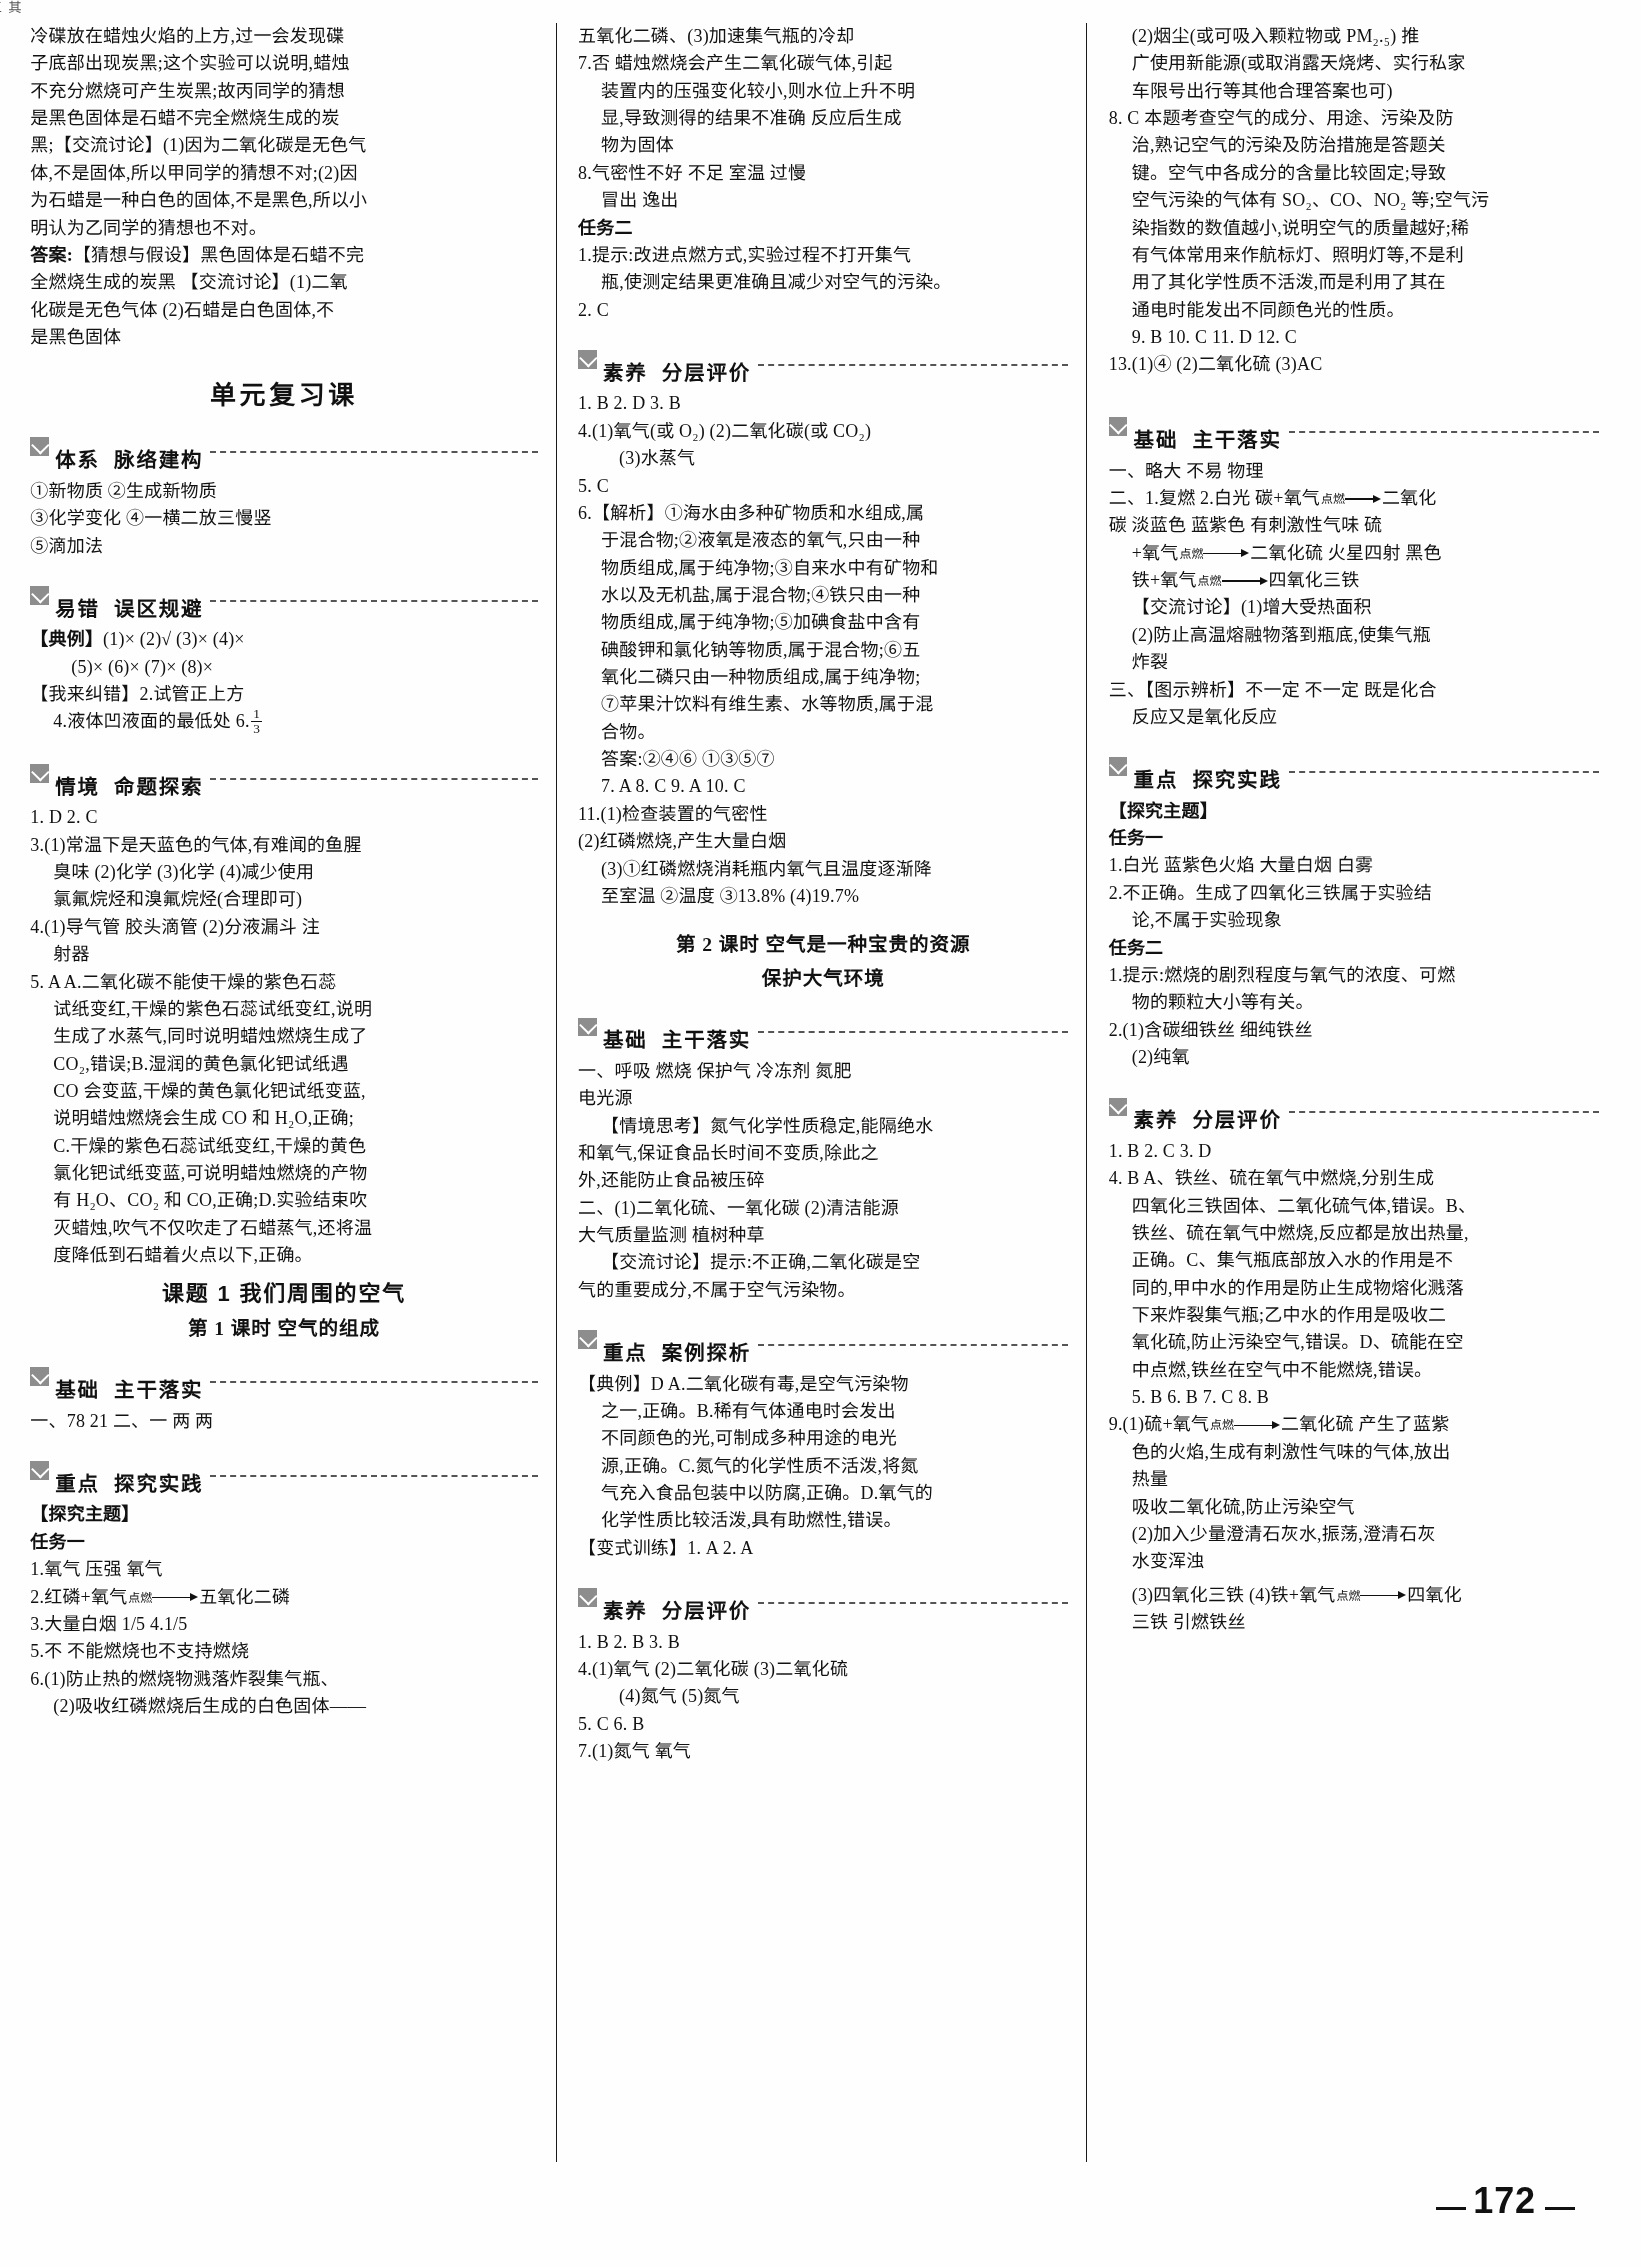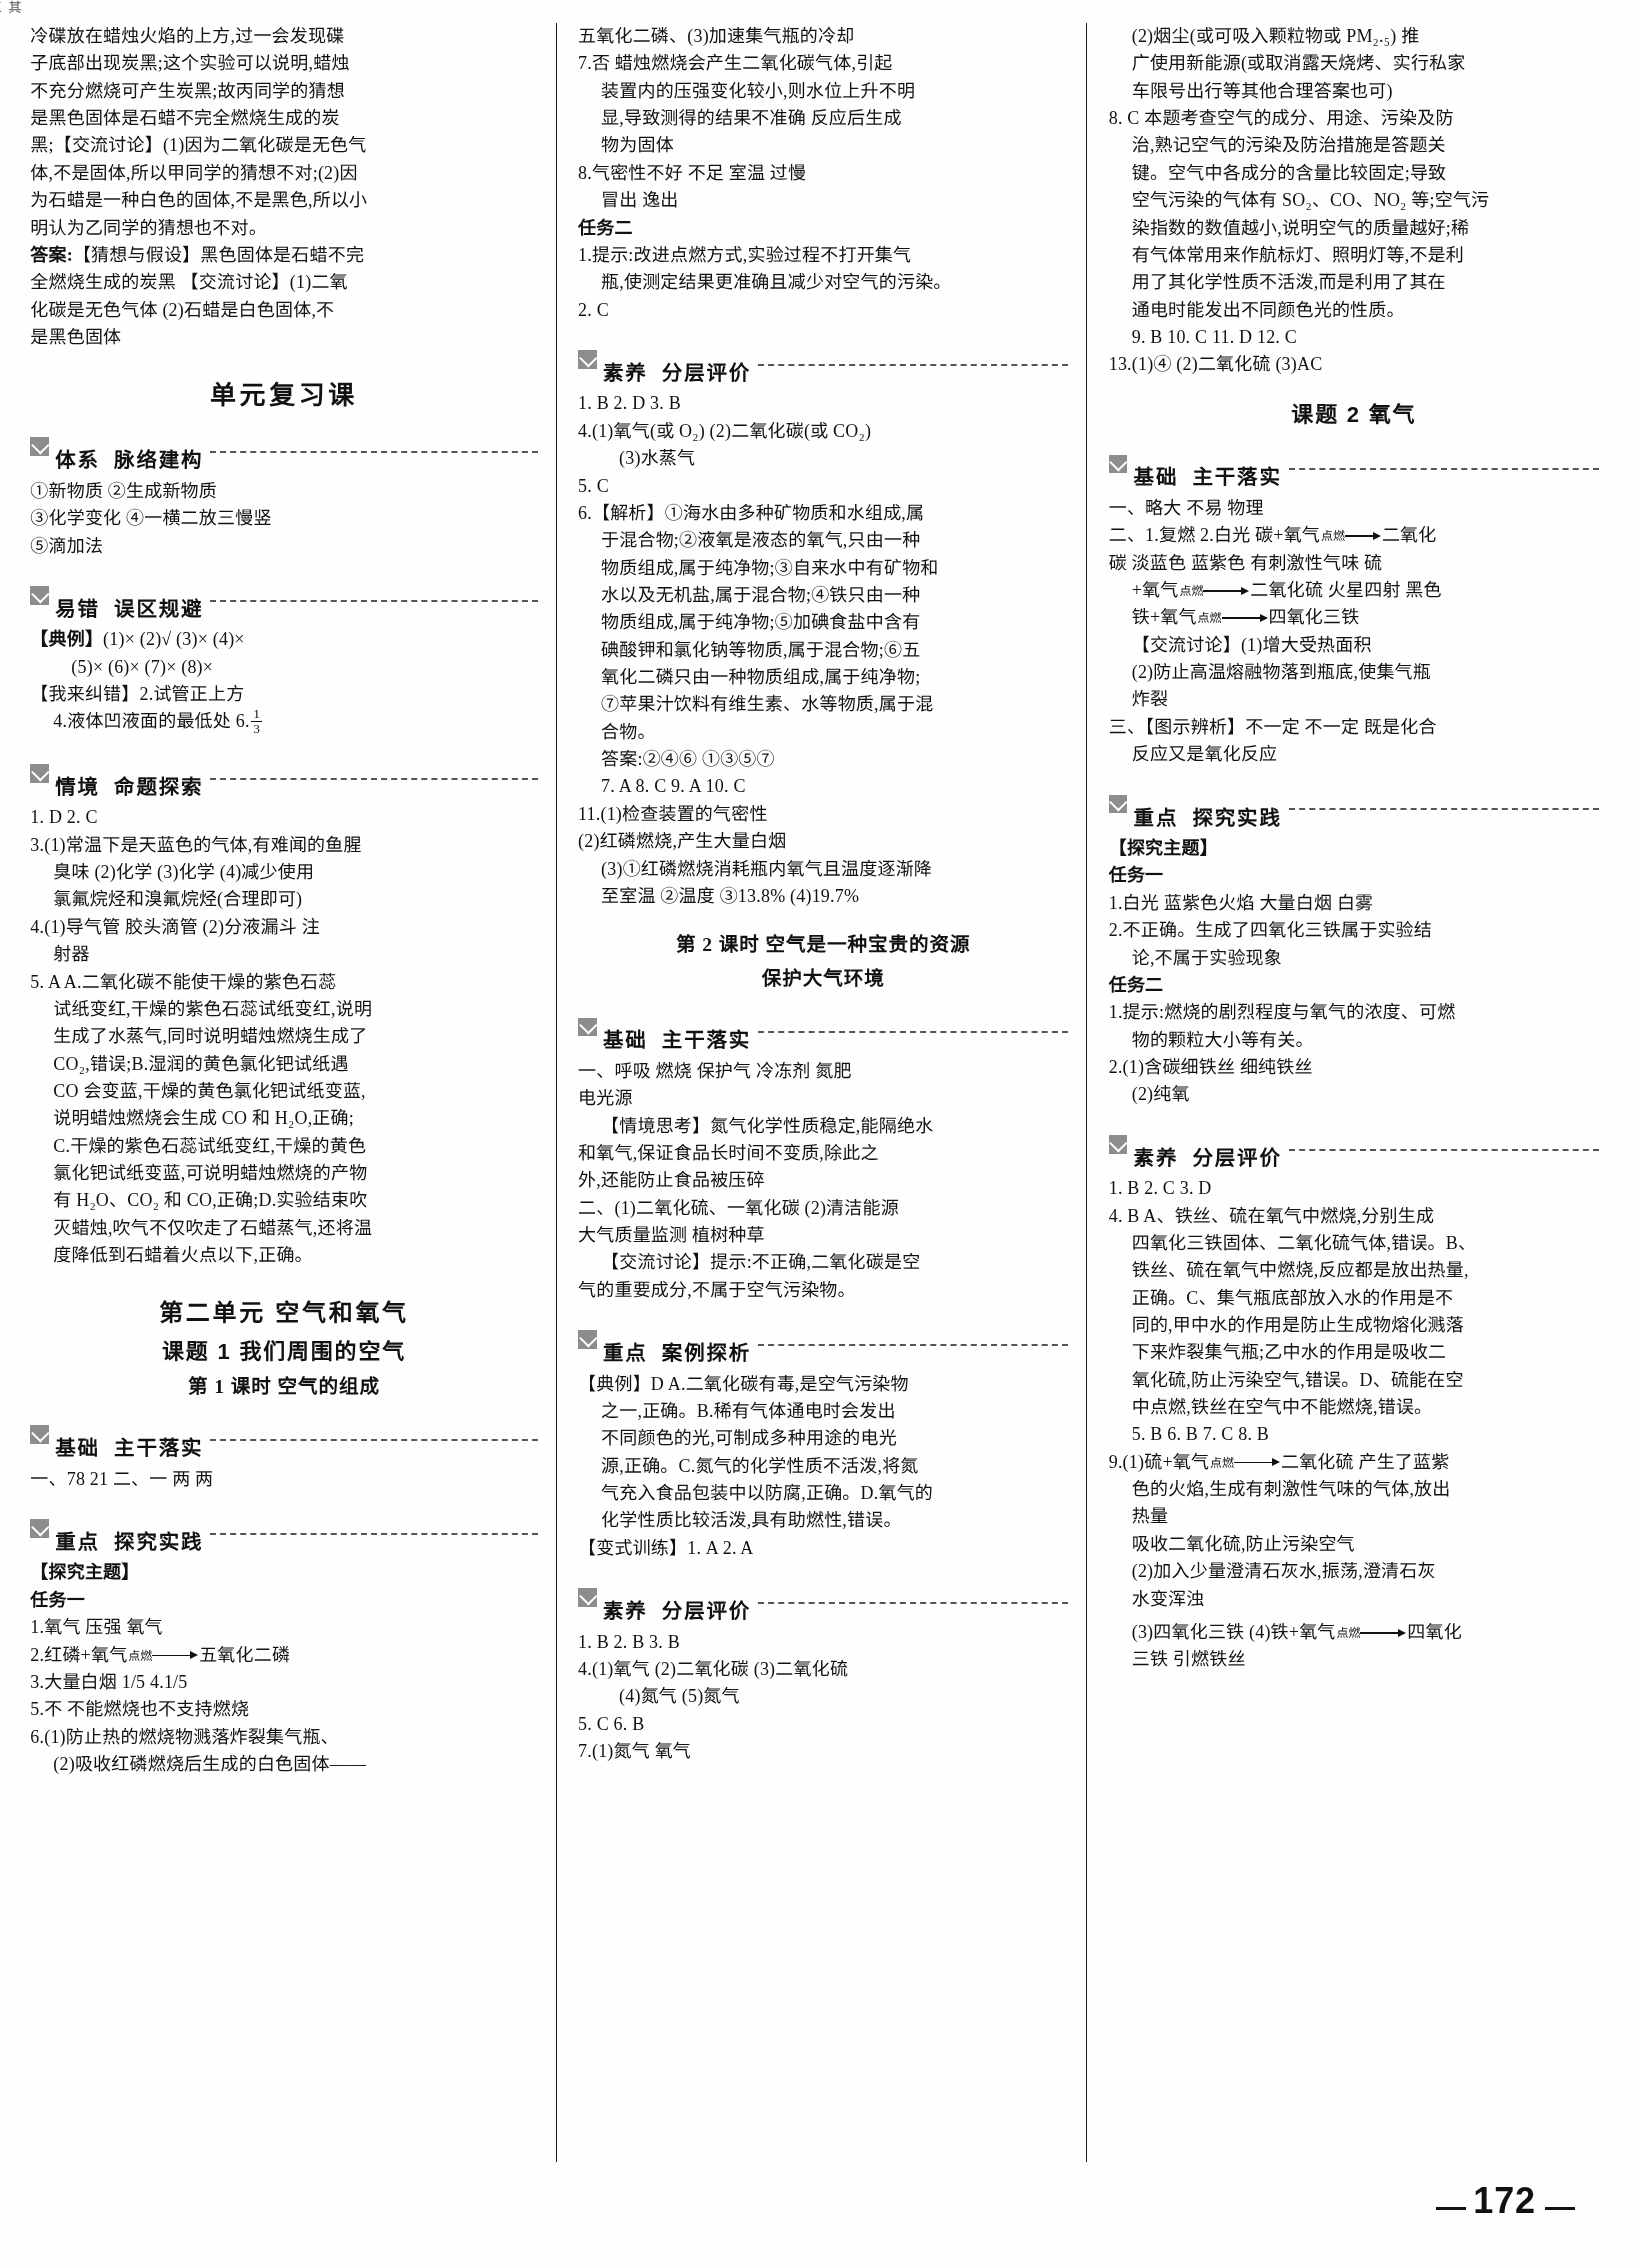--- a/index.html
+++ b/index.html
@@ -301,21 +301,20 @@
       <p class="ln ind">CO₂,错误;B.湿润的黄色氯化钯试纸遇</p>
       <p class="ln ind">CO 会变蓝,干燥的黄色氯化钯试纸变蓝,</p>
       <p class="ln ind">说明蜡烛燃烧会生成 CO 和 H₂O,正确;</p>
       <p class="ln ind">C.干燥的紫色石蕊试纸变红,干燥的黄色</p>
       <p class="ln ind">氯化钯试纸变蓝,可说明蜡烛燃烧的产物</p>
       <p class="ln ind">有 H₂O、CO₂ 和 CO,正确;D.实验结束吹</p>
       <p class="ln ind">灭蜡烛,吹气不仅吹走了石蜡蒸气,还将温</p>
       <p class="ln ind">度降低到石蜡着火点以下,正确。</p>
       <p class="ln ind"></p>
 
-      <div class="chapter-title">第二单元   空气和氧气</div>
       <div class="lesson-title">课题 1   我们周围的空气</div>
       <div class="period-title">第 1 课时   空气的组成</div>
 
       <div class="banner">
         <span class="mark"></span>
         <span class="btxt"><span>基础</span><span class="sp"></span><span>主干落实</span></span>
         <span class="rule"></span>
       </div>
       <p class="ln">一、78  21  二、一   两   两</p>
 
@@ -434,21 +433,20 @@
       <p class="ln ind">空气污染的气体有 SO₂、CO、NO₂ 等;空气污</p>
       <p class="ln ind">染指数的数值越小,说明空气的质量越好;稀</p>
       <p class="ln ind">有气体常用来作航标灯、照明灯等,不是利</p>
       <p class="ln ind">用了其化学性质不活泼,而是利用了其在</p>
       <p class="ln ind">通电时能发出不同颜色光的性质。</p>
       <p class="ln ind">9. B   10. C   11. D   12. C</p>
       <p class="ln">13.(1)④   (2)二氧化硫   (3)AC</p>
       <p class="ln"></p>
 
       <div class="gap"></div>
-      <div class="lesson-title">课题 2   氧气</div>
 
       <div class="banner">
         <span class="mark"></span>
         <span class="btxt"><span>基础</span><span class="sp"></span><span>主干落实</span></span>
         <span class="rule"></span>
       </div>
       <p class="ln">一、略大   不易   物理</p>
       <p class="ln"><span>二、1.复燃   2.白光   碳+氧气</span><span class="rx short">
             <span class="cond">点燃</span>
             <span class="arrow"></span>

